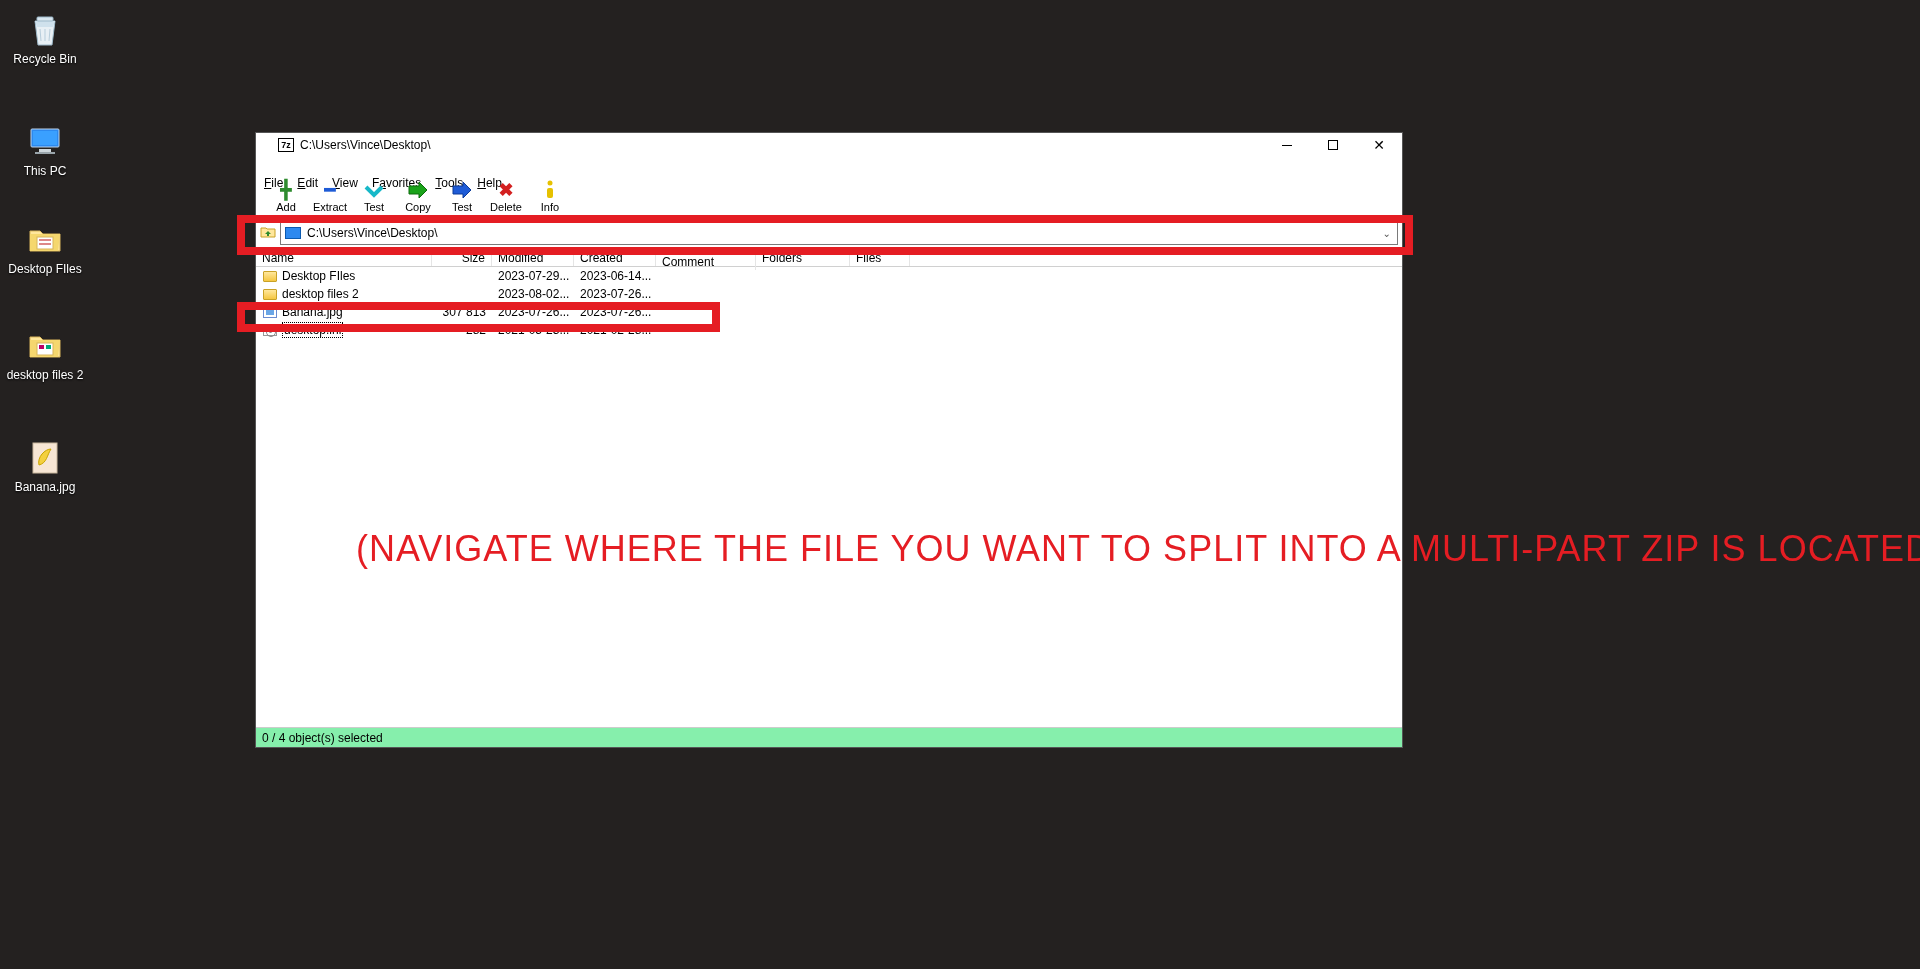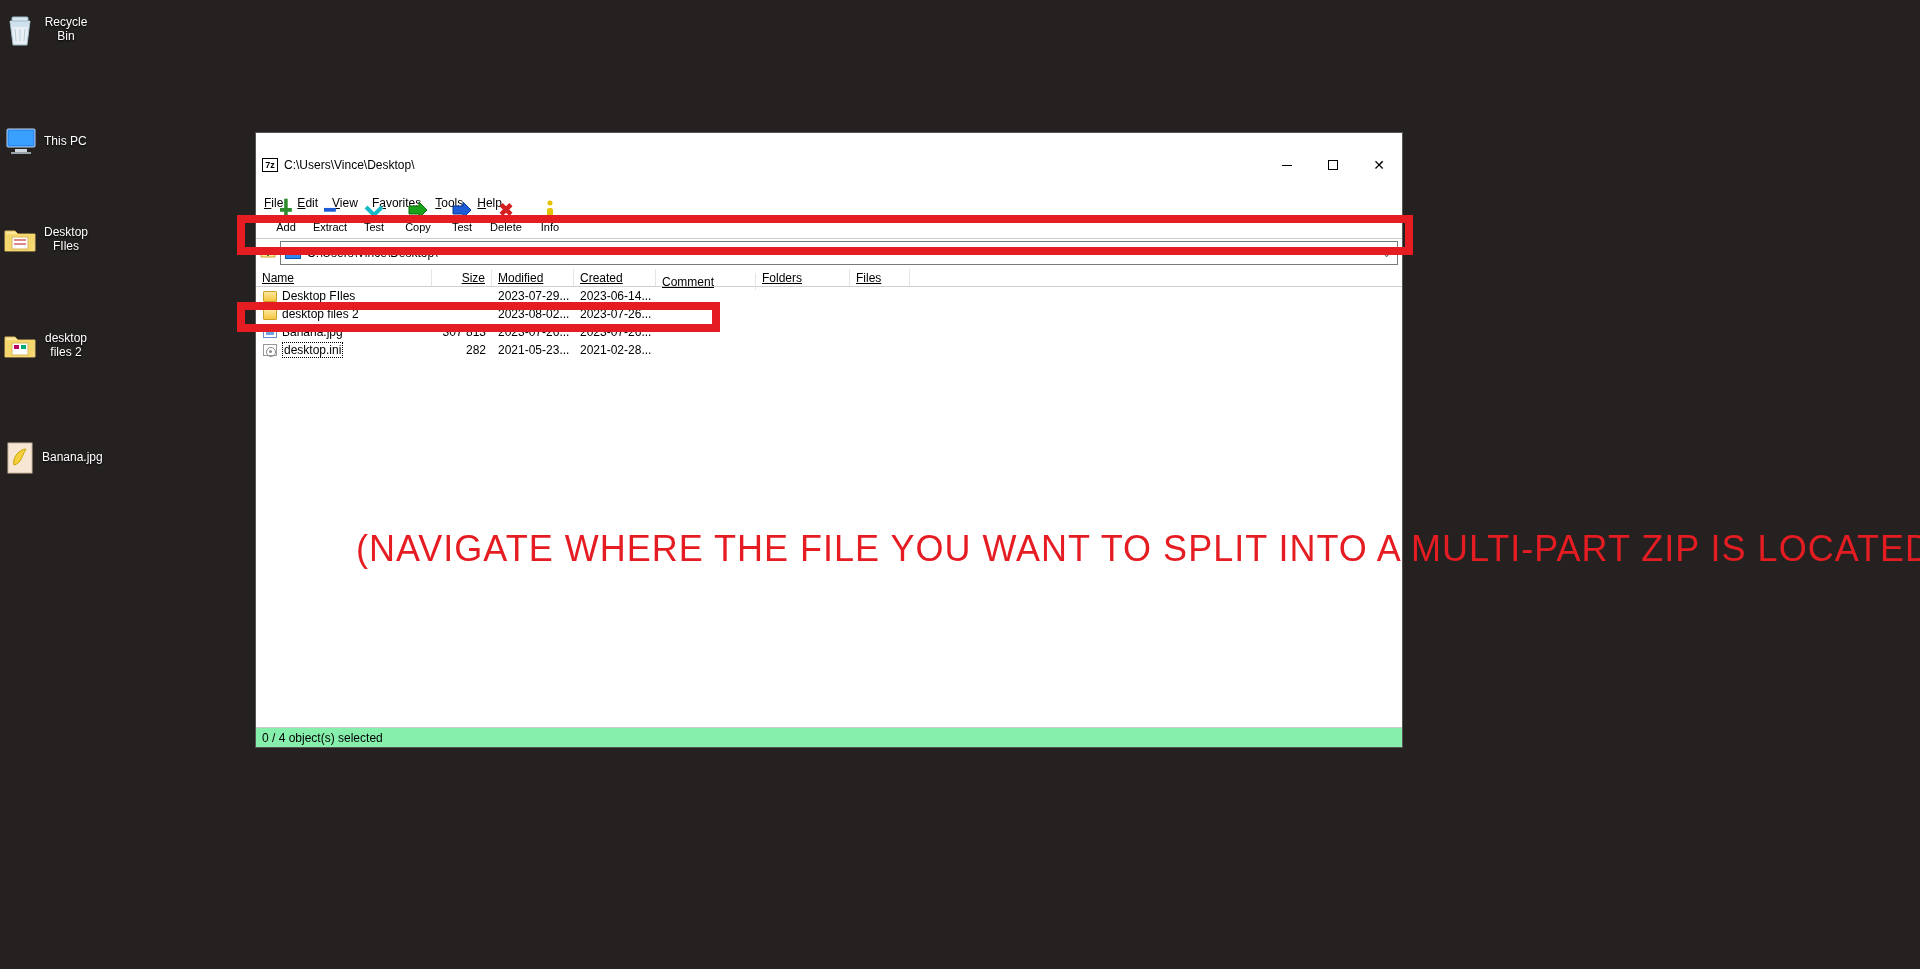--- a/index.html
+++ b/index.html
@@ -1,26 +1,26 @@
 <!DOCTYPE html>
 <html><head>
 <meta charset="utf-8">
 <style>
   html,body{margin:0;padding:0;width:1920px;height:969px;background:#242120;font-family:"Segoe UI",Tahoma,sans-serif;overflow:hidden;font-size:13px;color:#000;}
   *{box-sizing:border-box;}
 
   
   .desktop{position:absolute;inset:0;}
-  .di{position:absolute;width:90px;display:flex;flex-direction:row;align-items:center;gap:2px;cursor:default;}
+  .di{position:absolute;width:90px;display:flex;flex-direction:column;align-items:center;gap:2px;cursor:default;}
   .di .ico{width:42px;height:42px;display:flex;align-items:center;justify-content:center;}
   .di .lbl{color:#fff;font-size:12px;text-align:center;line-height:14px;text-shadow:0 1px 2px #000;}
 
   
   .win{position:absolute;left:255px;top:132px;width:1148px;height:616px;background:#fff;border:1px solid #555;font-size:12px;}
-  .tb{height:24px;display:flex;align-items:center;padding-left:6px;background:#fff;margin-top:20px;}
+  .tb{height:24px;display:flex;align-items:center;padding-left:22px;background:#fff;}
   .tb .ico7z{width:16px;height:14px;border:1px solid #000;font-size:9px;font-weight:bold;display:flex;align-items:center;justify-content:center;margin-right:6px;}
   .tb .title{flex:1;}
   .tbtn{width:46px;height:24px;display:flex;align-items:center;justify-content:center;}
   .menu{height:20px;display:flex;align-items:center;gap:14px;padding-left:8px;}
   .menu span{cursor:default;margin-top:32px;}
   .menu span u{text-decoration:underline;}
 
   .toolbar{height:42px;display:flex;align-items:flex-start;padding-left:8px;padding-top:2px;border-bottom:1px solid #ccc;gap:0;}
   .tbi{width:44px;display:flex;flex-direction:column;align-items:center;font-size:11px;gap:0px;}
   .tbi .g{height:22px;display:flex;align-items:center;justify-content:center;font-size:18px;}
@@ -33,21 +33,21 @@
 
   .hdr{height:18px;display:flex;align-items:center;border-bottom:1px solid #d0d0d0;font-size:12px;}
   .hdr>div,.row>div{padding-left:6px;white-space:nowrap;overflow:hidden;text-overflow:ellipsis;}
   .c-name{width:176px;}
   .c-size{width:60px;text-align:right;padding-right:6px;}
   .c-mod{width:82px;}
   .c-cre{width:82px;}
   .c-com{width:100px;margin-top:8px;}
   .c-fol{width:94px;}
   .c-fil{width:60px;}
-  .hdr>div{border-right:1px solid #e5e5e5;height:100%;display:flex;align-items:center;text-decoration:underline;}
+  .hdr>div{border-right:1px solid #e5e5e5;height:100%;display:flex;align-items:center;}
 
   .list{position:relative;}
   .row{height:18px;display:flex;align-items:center;font-size:12px;}
   .row .ic{width:16px;height:14px;margin-right:4px;display:inline-flex;align-items:center;justify-content:center;flex-shrink:0;}
   .row .c-name{display:flex;align-items:center;}
   .row.sel{}
   .row.sel .nm{border:1px dotted #000;padding:0 1px;}
 
   .folder-ic{width:14px;height:11px;background:linear-gradient(#ffe79c,#f5c741);border:1px solid #c9a227;border-radius:1px;}
   .img-ic{width:14px;height:12px;background:#fff;border:1px solid #6a8bd0;position:relative;}

